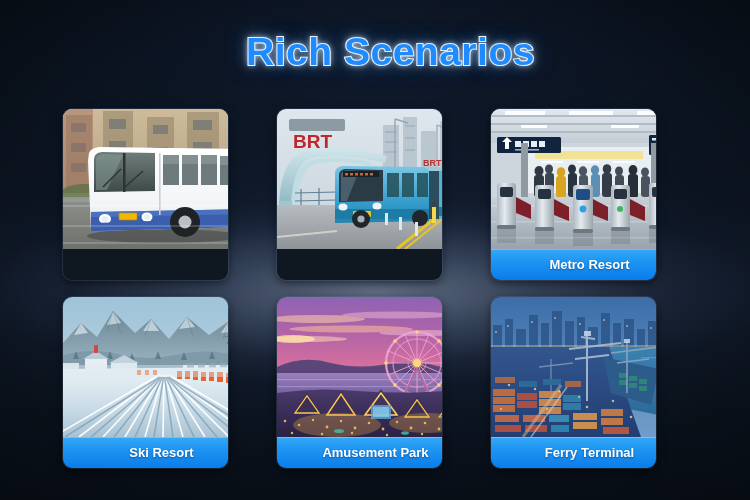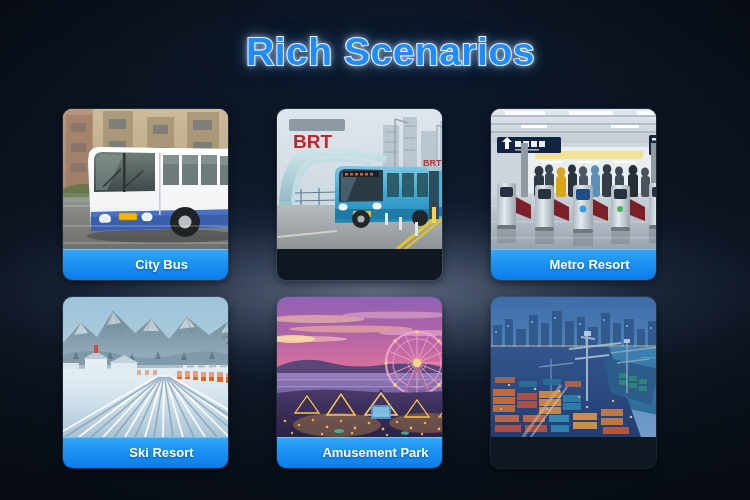--- a/index.html
+++ b/index.html
@@ -236,21 +236,20 @@
 
           <rect x="96" y="44" width="1.6" height="62" fill="#c8ced4"></rect>
 
           <g opacity="0.18" fill="#ffffff">
             <rect x="0" y="96" width="197" height="2"></rect>
               <rect x="0" y="116" width="197" height="2"></rect>
             <rect x="0" y="133" width="197" height="2"></rect>
           </g>
         </svg>
       </div>
-      <div class="card-label">City Bus</div>
     </div>
 
     <div class="card">
       <div class="thumb">
         <svg viewBox="0 0 197 140" preserveAspectRatio="none" aria-hidden="true">
           <defs>
             <linearGradient id="brSky" x1="0" y1="0" x2="0" y2="1">
               <stop offset="0" stop-color="#dfe7ee"></stop>
                 <stop offset="1" stop-color="#c7d2da"></stop>
             </linearGradient>
@@ -946,18 +945,19 @@
               <circle cx="122" cy="104" r="1.2"></circle>
               <circle cx="140" cy="120" r="1.3"></circle>
             <circle cx="10" cy="112" r="1.1"></circle>
               <circle cx="56" cy="112" r="1.1"></circle>
               <circle cx="88" cy="100" r="1.1"></circle>
           </g>
 
           <rect width="197" height="140" fill="#2f6aa8" opacity="0.16"></rect>
         </svg>
       </div>
+      <div class="card-label">Ferry Terminal</div>
     </div>
 
   </div>
 
   <div id="vignette"></div>
 </div>
 
 </body></html>

